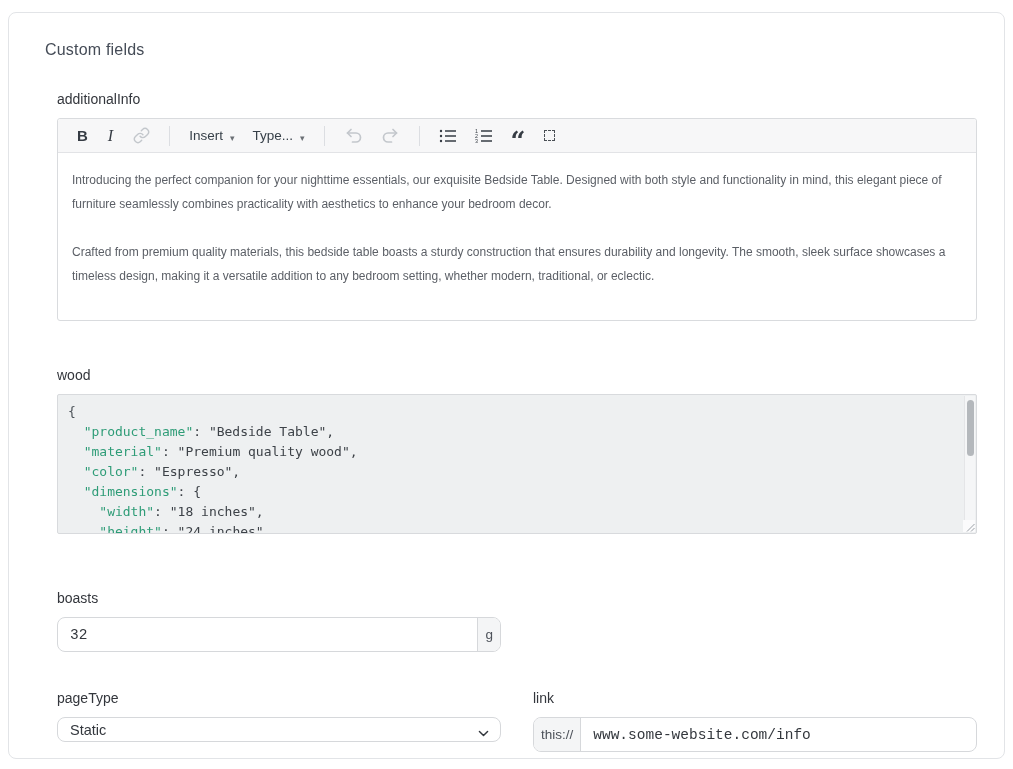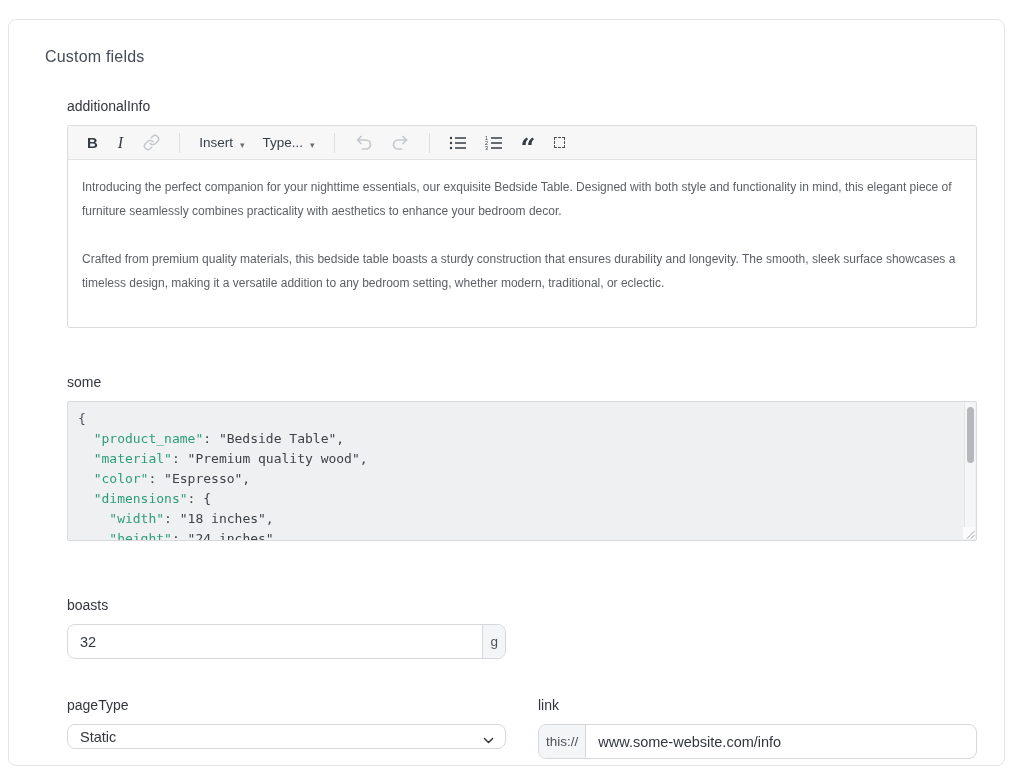--- a/index.html
+++ b/index.html
@@ -13,32 +13,32 @@
     --icon:#363c44;
     --icon-disabled:#c3c7cc;
   }
   *{box-sizing:border-box;}
   html,body{margin:0;padding:0;background:#ffffff;}
   body{
     font-family:"Liberation Sans", sans-serif;
     width:1013px;height:769px;overflow:hidden;
   }
   .card{
-    position:absolute;left:8px;top:19px;width:997px;height:747px;
+    position:absolute;left:8px;top:12px;width:997px;height:747px;
     background:#fff;border:1px solid var(--card-border);border-radius:8px;
     padding:28px 26px 24px 26px;overflow:hidden;
   }
   .card-title{
     font-size:16px;font-weight:400;color:#454c57;margin:0 0 32px 10px;
     letter-spacing:.2px;
   }
   .field-label{
     display:block;font-size:14px;color:var(--label);margin:0 0 11px 0;
   }
-  .section{margin-left:18px;margin-right:1px;padding-left:14px;}
+  .section{margin-left:8px;margin-right:1px;padding-left:14px;}
 
   
   .rte{border:1px solid #d9dbde;border-radius:3px;background:#fff;}
   .rte-toolbar{
     display:flex;align-items:center;height:34px;background:#f7f7f8;
     border-bottom:1px solid #e2e3e6;padding:0 10px;border-radius:3px 3px 0 0;
   }
   .tb-btn{
     background:transparent;border:none;padding:2px 8px;margin:0 1px;
     display:flex;align-items:center;justify-content:center;height:28px;
@@ -94,21 +94,21 @@
   .gap-editor{margin-top:46px;}
   .gap-row1{margin-top:56px;}
   .gap-row2{margin-top:38px;}
 
   .input-group{
     display:flex;align-items:stretch;height:35px;border:1px solid var(--border);
     border-radius:8px;background:#fff;overflow:hidden;
   }
   .input-group input{
     flex:1;min-width:0;border:none;outline:none;padding:0 12px;
-    font-size:14.5px;color:var(--value);font-family:Liberation Sans, sans-serif;
+    font-size:14.5px;color:var(--value);font-family:Liberation Mono, monospace;
     background:transparent;
   }
   .addon{
     display:flex;align-items:center;justify-content:center;
     background:var(--addon-bg);color:#4d525a;font-size:13.5px;padding:0 7px;
   }
   .addon-left{border-right:1px solid var(--border);}
   .addon-right{border-left:1px solid var(--border);}
 
   .select-wrap{position:relative;height:25px;}
@@ -198,21 +198,21 @@
         </button>
       </div>
       <div class="rte-content" id="editor-content">
           <p>Introducing the perfect companion for your nighttime essentials, our exquisite Bedside Table. Designed with both style and functionality in mind, this elegant piece of furniture seamlessly combines practicality with aesthetics to enhance your bedroom decor.</p>
           <p>Crafted from premium quality materials, this bedside table boasts a sturdy construction that ensures durability and longevity. The smooth, sleek surface showcases a timeless design, making it a versatile addition to any bedroom setting, whether modern, traditional, or eclectic.</p>
         </div>
     </div>
   </div>
 
   <div class="section gap-editor">
-    <label class="field-label">some</label>
+    <label class="field-label">wood</label>
     <div class="code-area">
       <pre class="code-pre" id="specs-code"><div class="code-line">{</div><div class="code-line">  <span class="json-key">"product_name"</span><span class="json-rest">: "Bedside Table",</span></div><div class="code-line">  <span class="json-key">"material"</span><span class="json-rest">: "Premium quality wood",</span></div><div class="code-line">  <span class="json-key">"color"</span><span class="json-rest">: "Espresso",</span></div><div class="code-line">  <span class="json-key">"dimensions"</span><span class="json-rest">: {</span></div><div class="code-line">    <span class="json-key">"width"</span><span class="json-rest">: "18 inches",</span></div><div class="code-line">    <span class="json-key">"height"</span><span class="json-rest">: "24 inches",</span></div></pre>
       <div class="vtrack">
         <div class="vthumb"></div>
       </div>
       <div class="resize-grip">
         <svg width="9" height="9" viewBox="0 0 9 9" stroke="#9aa0a6" stroke-width="1">
             <line x1="8.5" y1="1" x2="1" y2="8.5"></line>
             <line x1="8.5" y1="5" x2="5" y2="8.5"></line>
           </svg>

